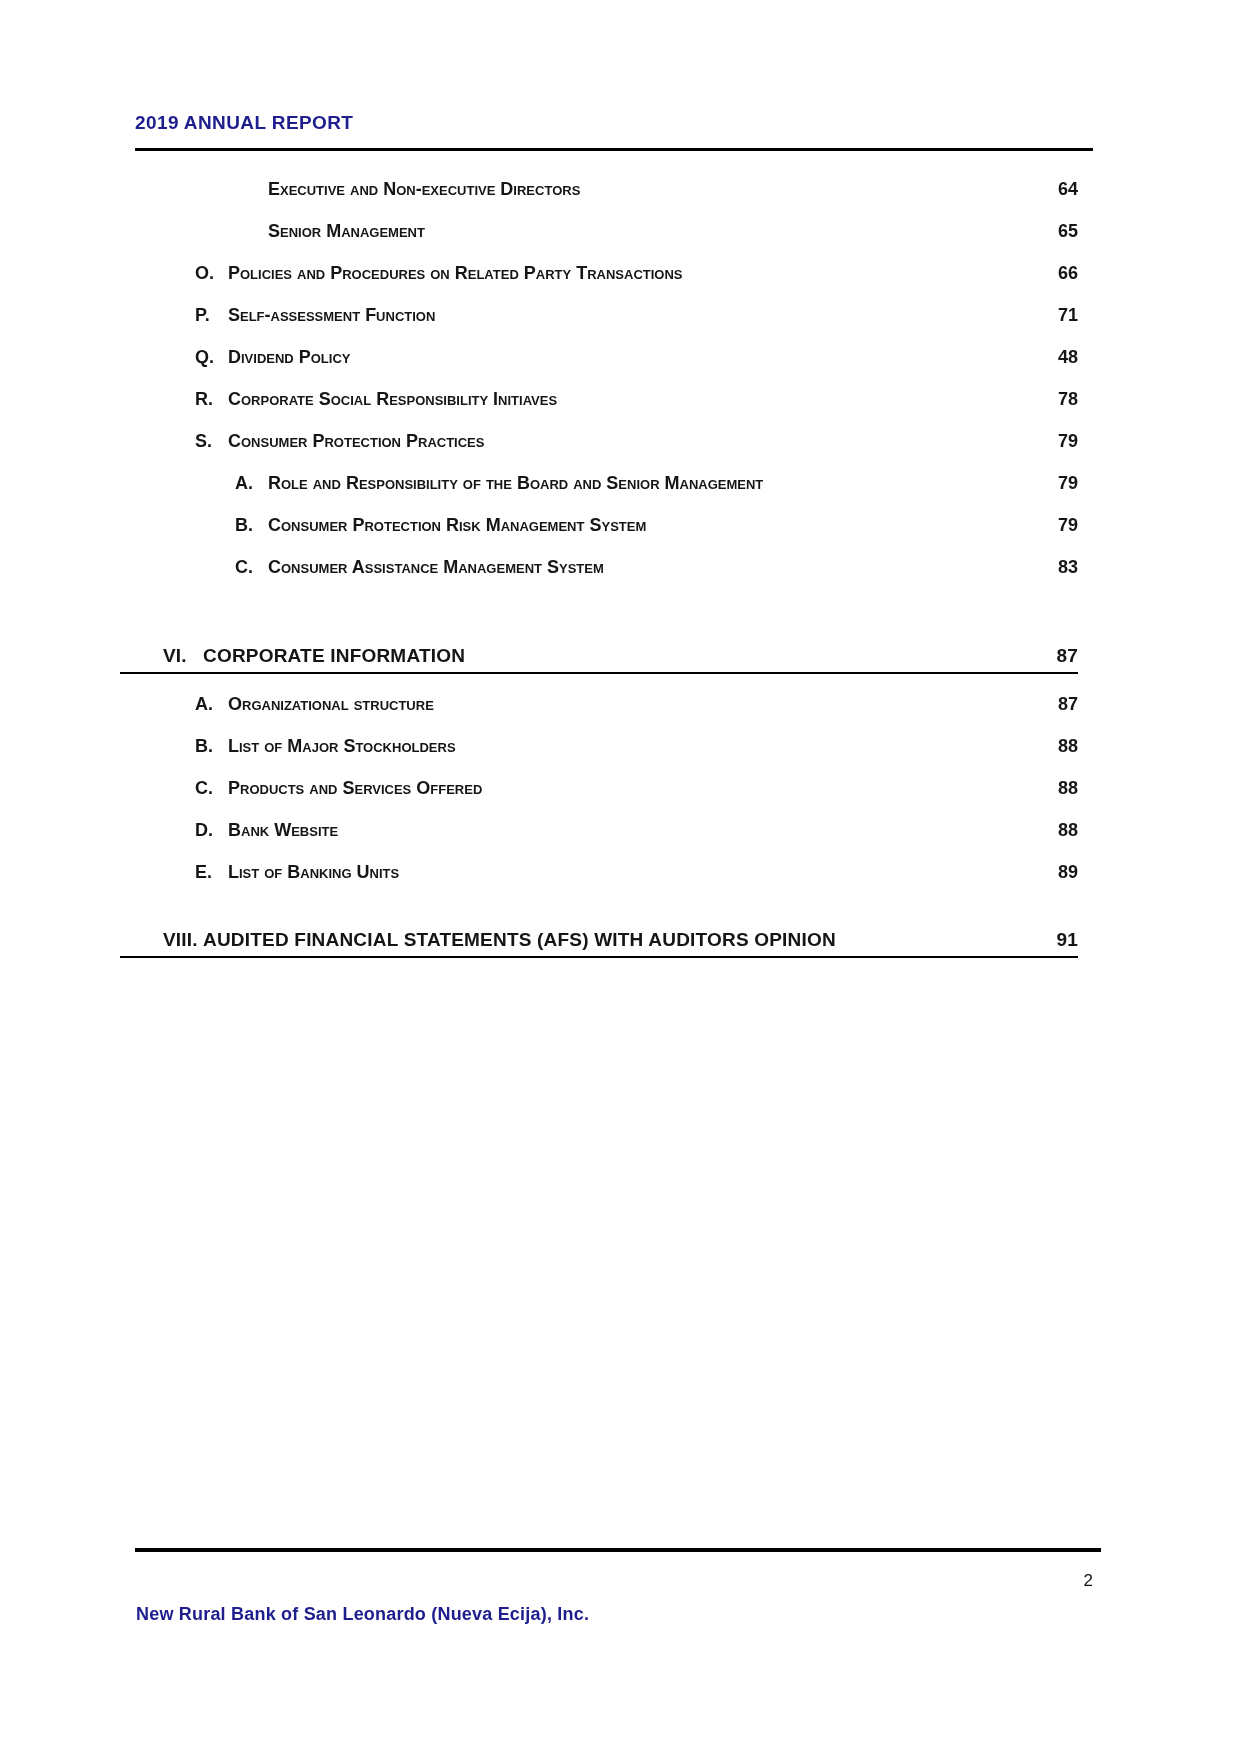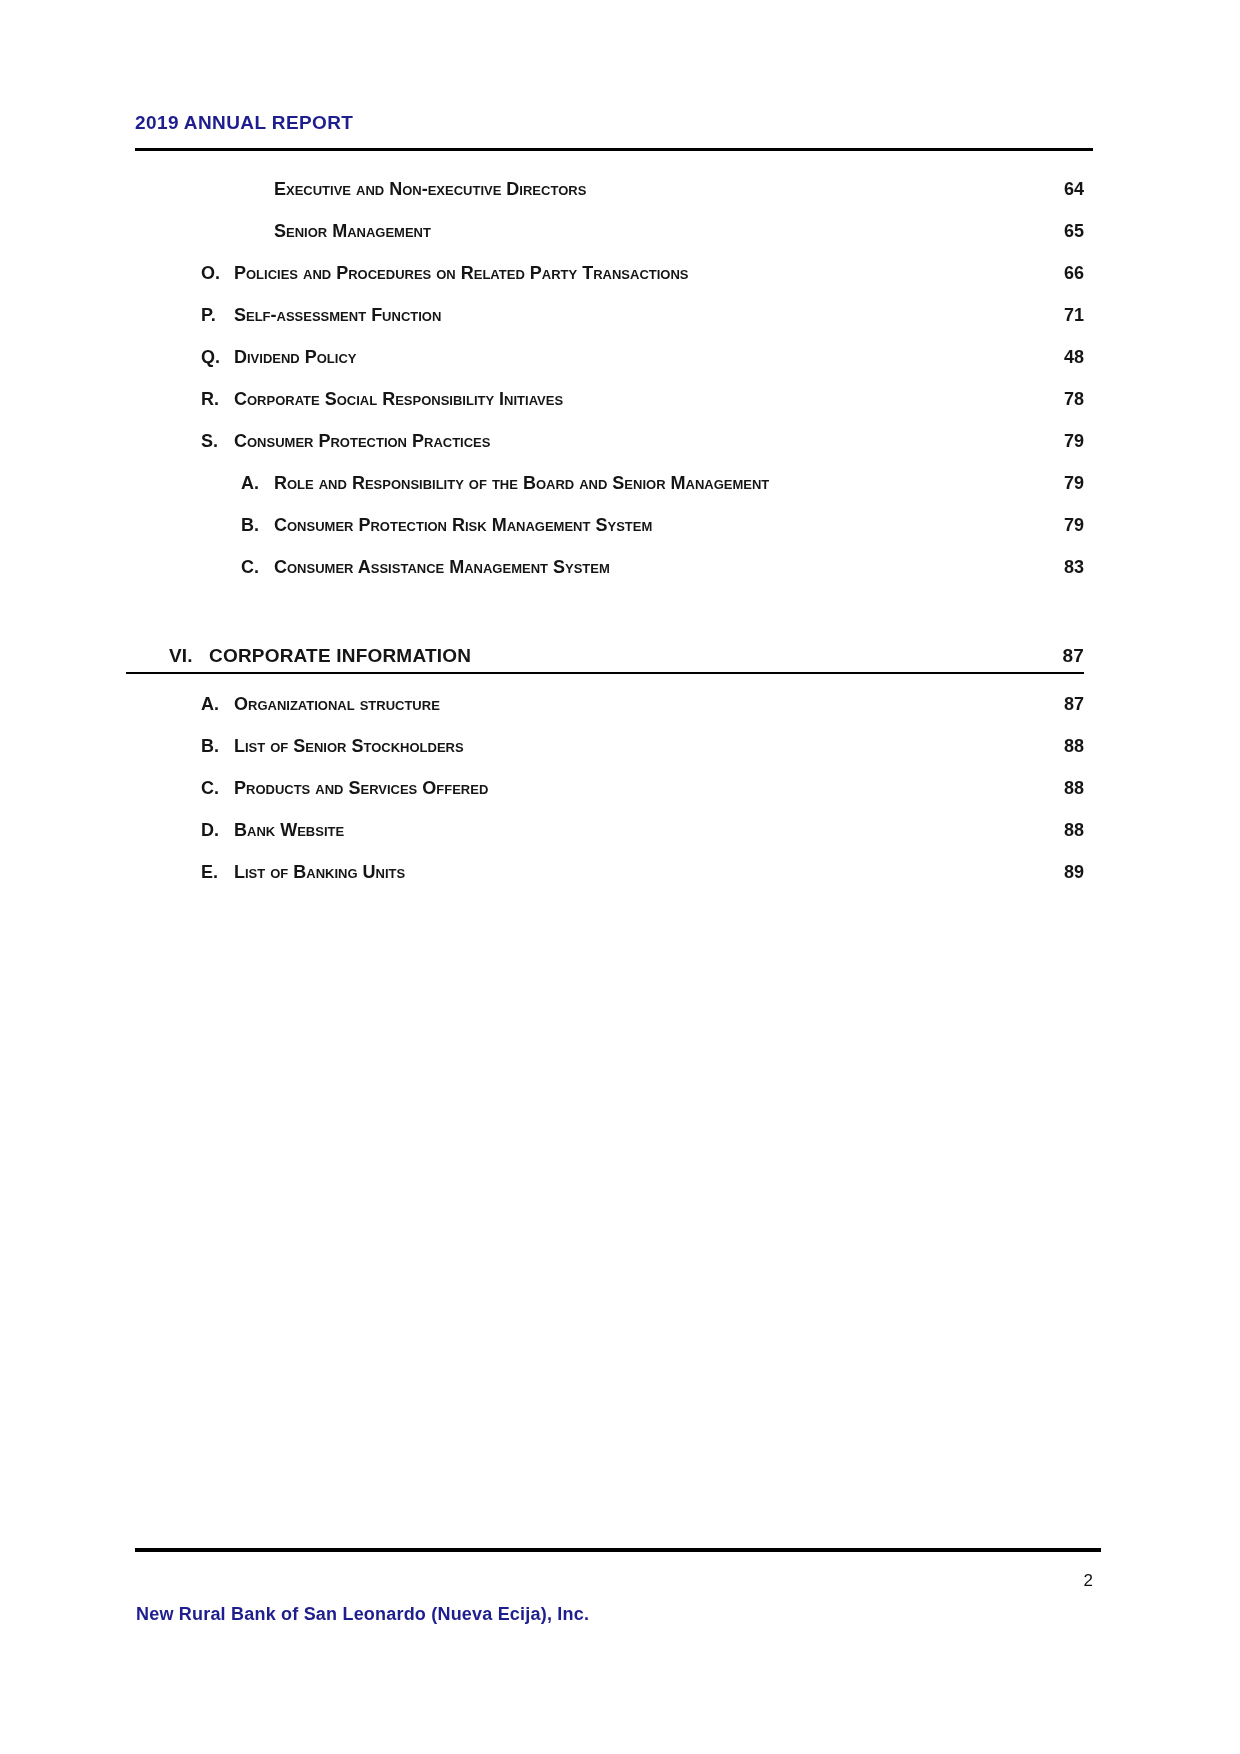--- a/index.html
+++ b/index.html
@@ -16,21 +16,21 @@
     position:absolute; left:135px; top:112px;
     font-size:19px; font-weight:bold; color:var(--navy); letter-spacing:.4px;
     white-space:pre;
   }
   .hdr-rule {
     position:absolute; left:135px; top:148px; width:958px; height:3px;
     background:var(--rule);
   }
 
   
-  #toc { position:absolute; left:126px; top:151px; width:958px; padding-top:26px; }
+  #toc { position:absolute; left:120px; top:151px; width:958px; padding-top:26px; }
   .toc-row {
     display:flex; align-items:baseline; height:24px; margin-bottom:18px;
     font-size:18px; font-weight:bold; color:var(--ink); line-height:24px;
   }
   .toc-row .letter { flex:0 0 auto; min-width:33px; }
   .toc-row .label  { flex:0 1 auto; }
   .toc-row .sc     { font-variant:small-caps; }
   .toc-row .page-num { margin-left:auto; flex:0 0 auto; }
   .toc-row.lv1 { padding-left:75px; }
   .toc-row.lv2 { padding-left:115px; }
@@ -118,37 +118,42 @@
         <span class="label">CORPORATE INFORMATION</span>
         <span class="page-num">87</span>
       </div>
       <div class="toc-row lv1">
         <span class="letter">A.</span>
         <span class="label sc">Organizational structure</span>
         <span class="page-num">87</span>
       </div>
       <div class="toc-row lv1">
         <span class="letter">B.</span>
-        <span class="label sc">List of Senior Stockholders</span>
+        <span class="label sc">List of Major Stockholders</span>
         <span class="page-num">88</span>
       </div>
       <div class="toc-row lv1">
         <span class="letter">C.</span>
         <span class="label sc">Products and Services Offered</span>
         <span class="page-num">88</span>
       </div>
       <div class="toc-row lv1">
         <span class="letter">D.</span>
         <span class="label sc">Bank Website</span>
         <span class="page-num">88</span>
       </div>
       <div class="toc-row lv1">
         <span class="letter">E.</span>
         <span class="label sc">List of Banking Units</span>
         <span class="page-num">89</span>
       </div>
+      <div class="toc-row lv0">
+        <span class="letter">VIII.</span>
+        <span class="label">AUDITED FINANCIAL STATEMENTS (AFS) WITH AUDITORS OPINION</span>
+        <span class="page-num">91</span>
+      </div>
     </div>
 
   <div class="ftr-rule"></div>
   <div class="ftr-bank">New Rural Bank of San Leonardo (Nueva Ecija), Inc.</div>
   <div class="ftr-page">2</div>
 
 </div>
 
 </body></html>

